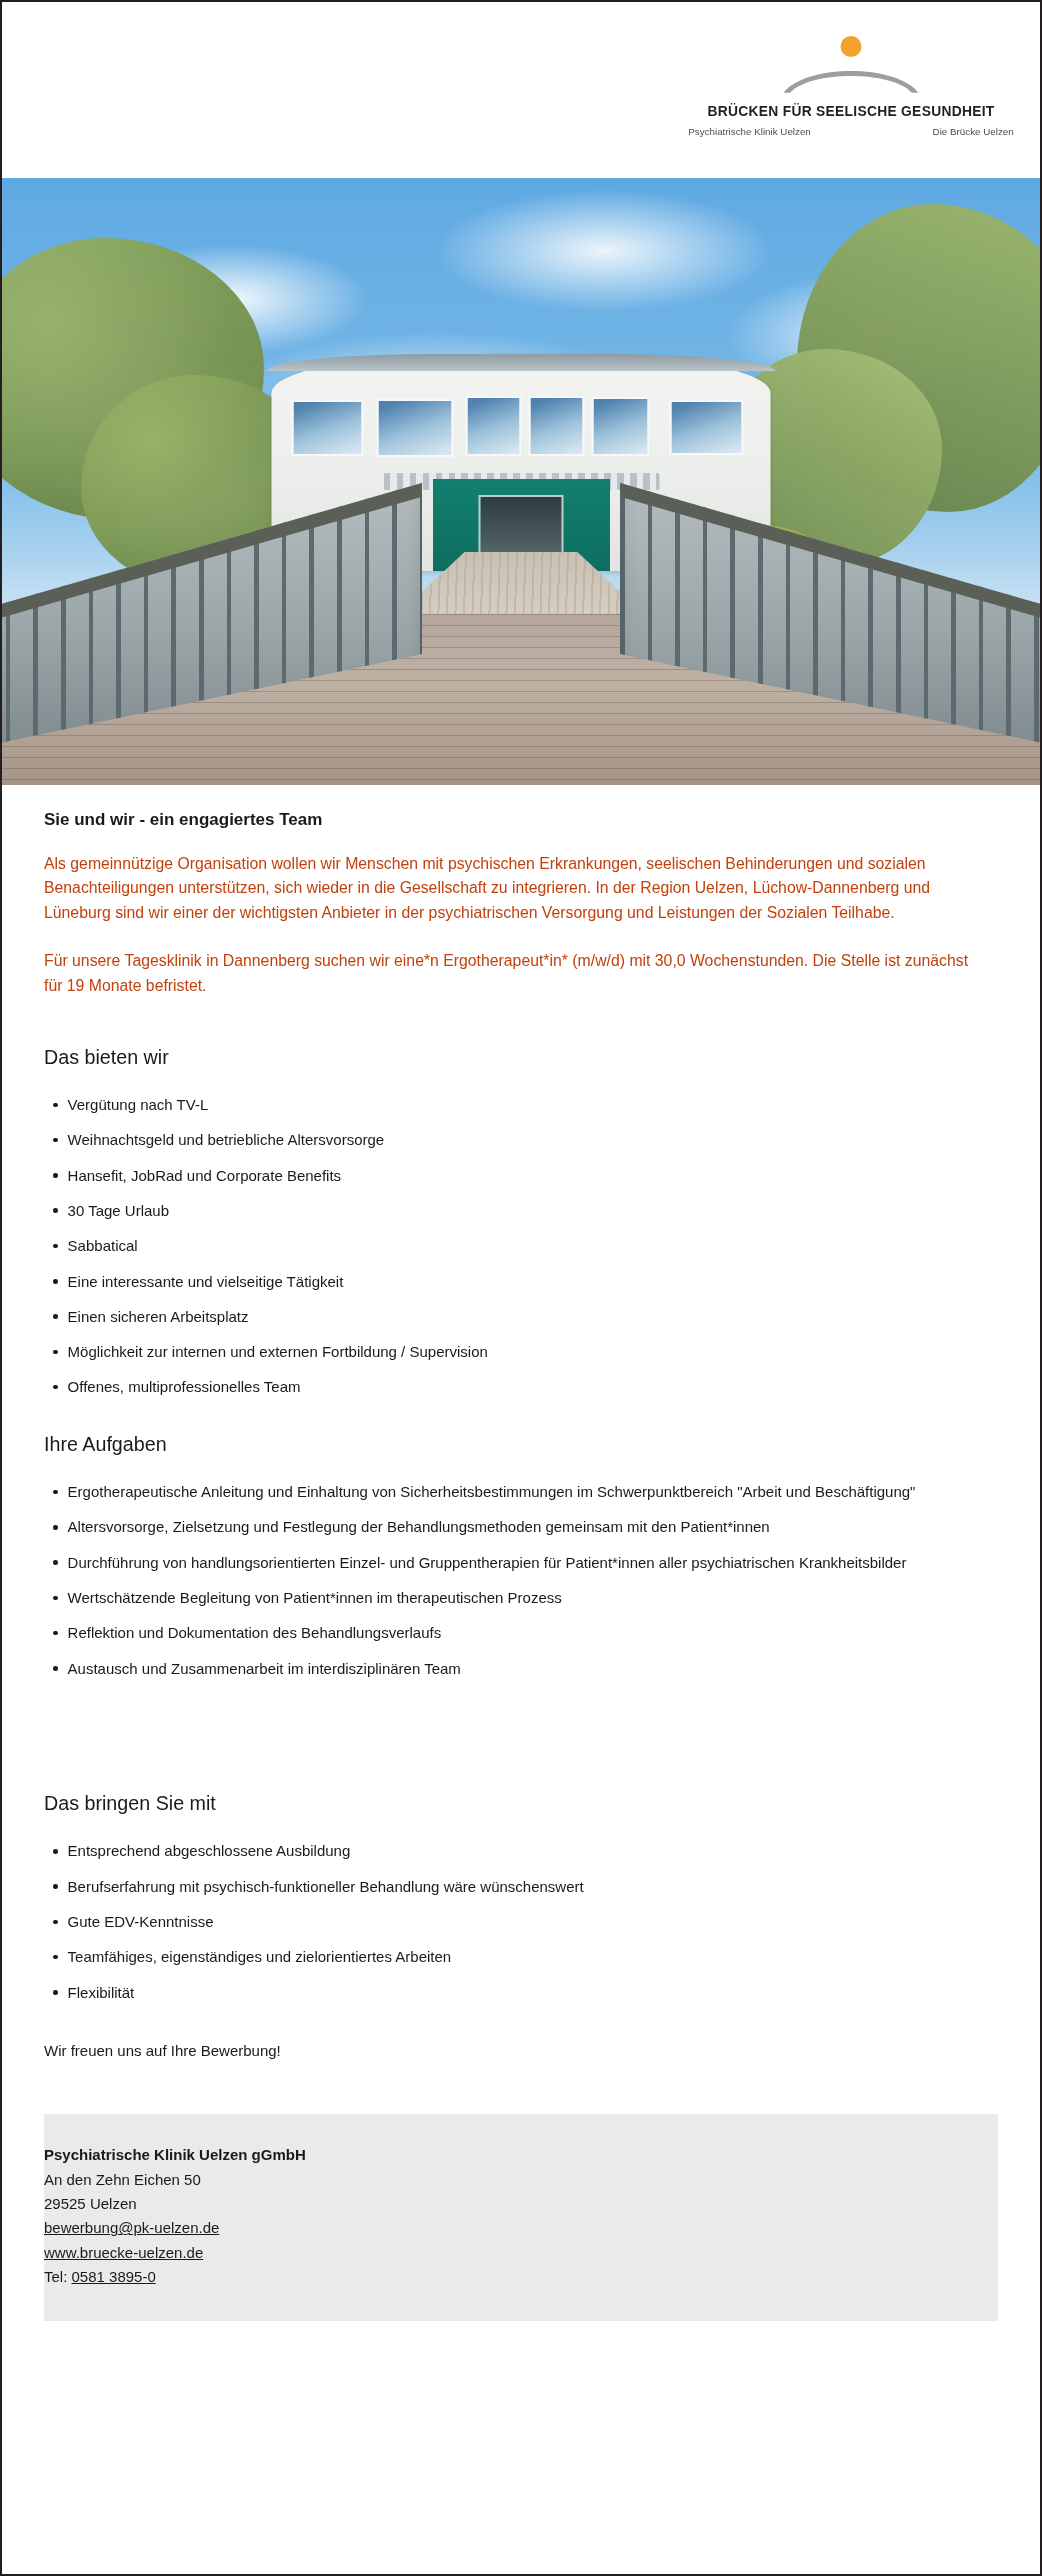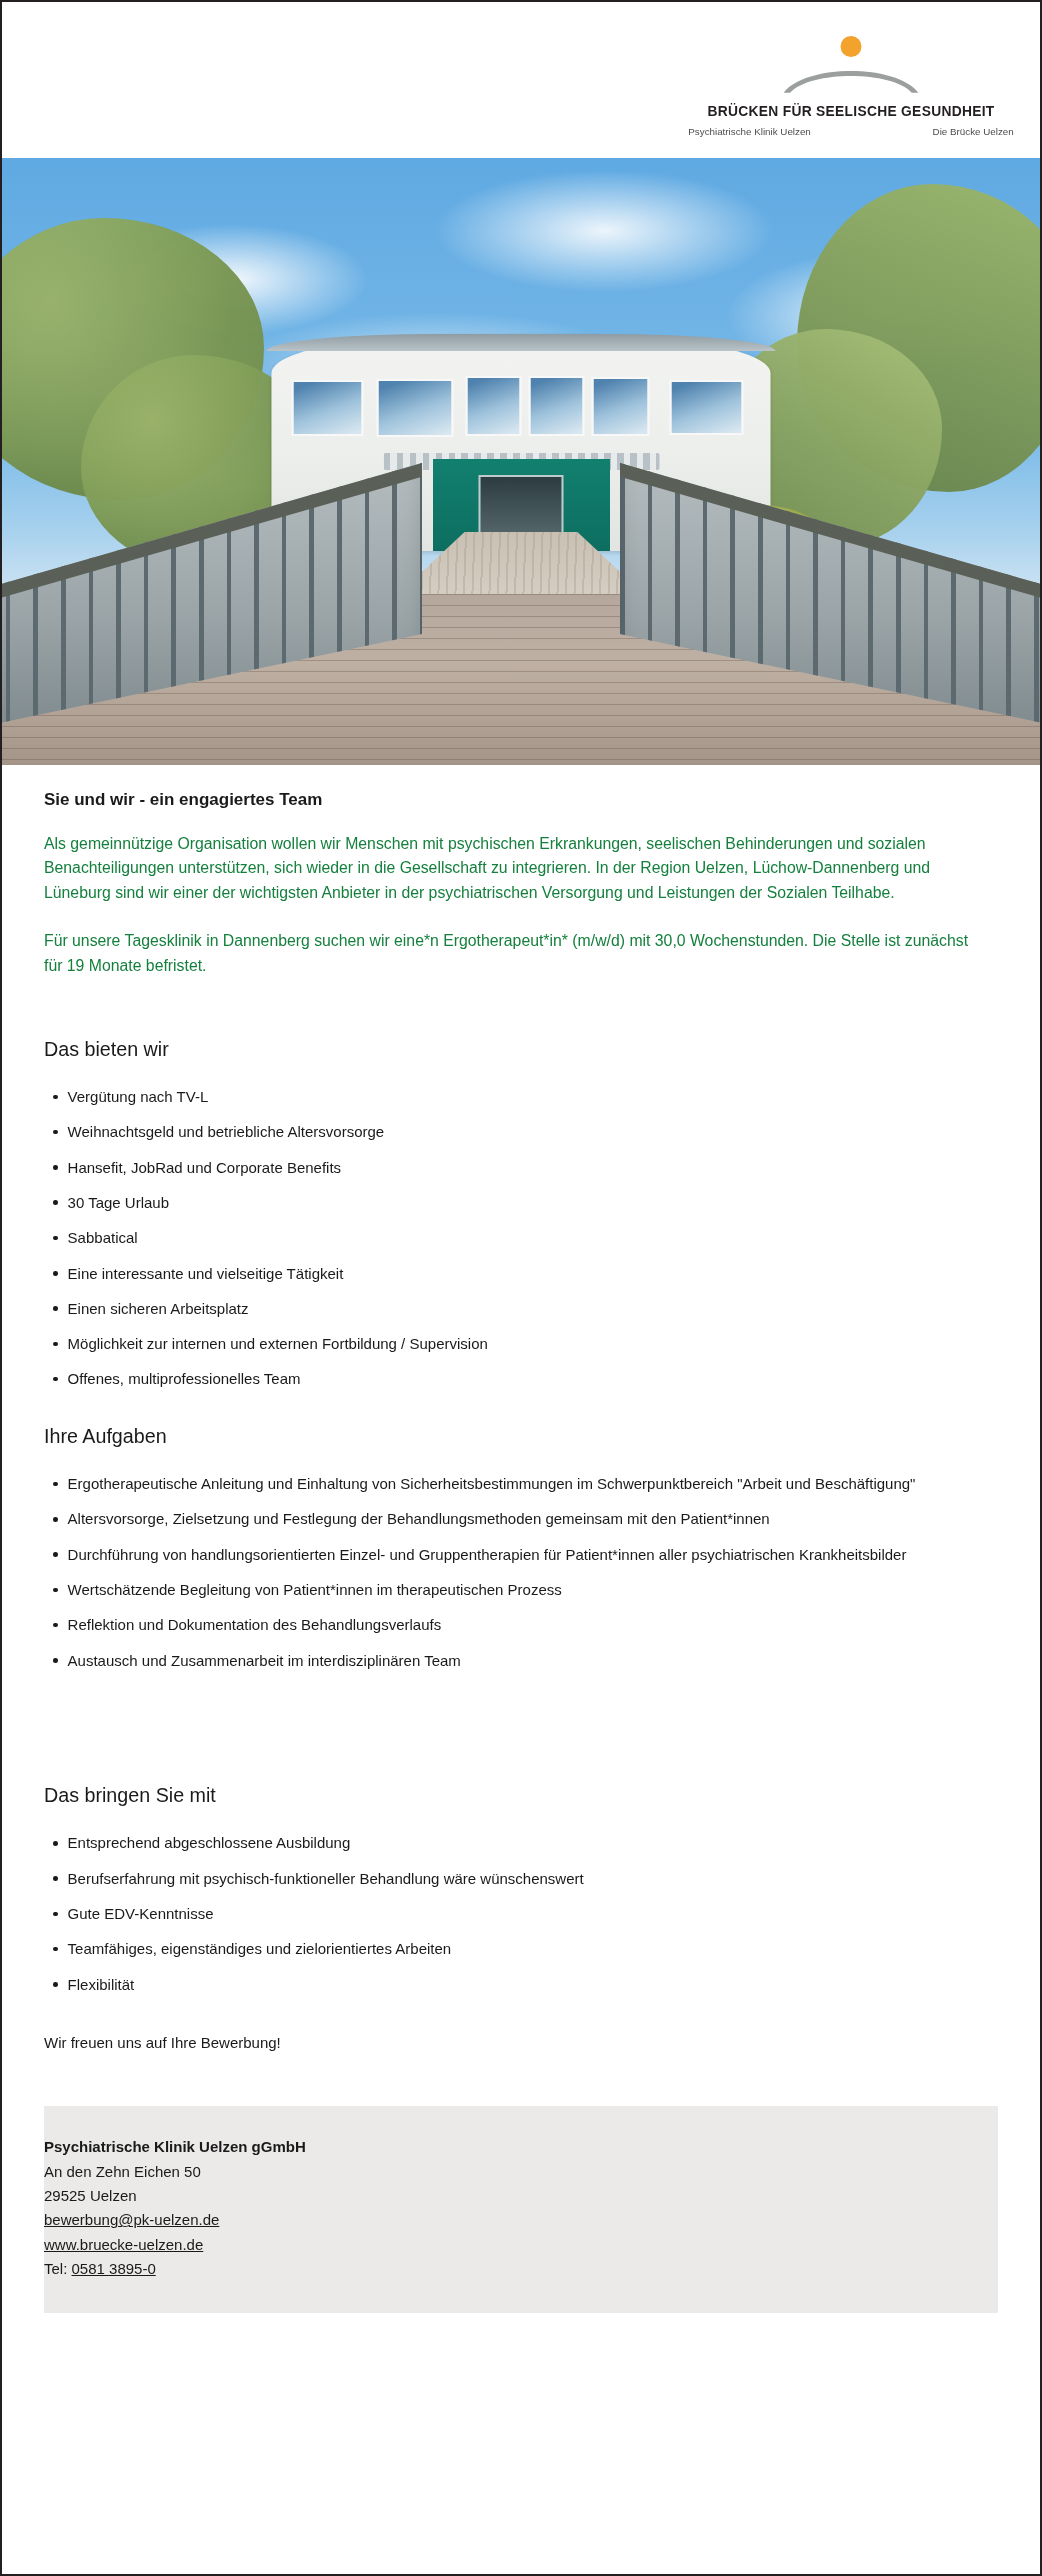--- a/index.html
+++ b/index.html
@@ -20,21 +20,21 @@
     width: 1042px;
     height: 2576px;
     background: #ffffff;
     border: 2.6px solid #231f20;
     overflow: hidden;
   }
 
   
   .header {
     position: relative;
-    height: 156px;
+    height: 176px;
     background: #ffffff;
   }
 
   .logo-block {
     position: absolute;
     right: 25px;
     top: 29px;
     width: 328px;
     text-align: center;
   }
@@ -258,32 +258,32 @@
   .job-subtitle {
     font-size: 17px;
     font-weight: bold;
     color: #1a1a1a;
     margin-top: 25px;
   }
 
   .para {
     font-size: 15.8px;
     line-height: 1.55;
-    color: #15803d;
+    color: #c2410c;
     margin-top: 22px;
     max-width: 939px;
   }
   .para.tight { margin-top: 23.6px; }
 
   .section-heading {
     font-size: 19.7px;
     font-weight: normal;
     color: #1a1a1a;
   }
-  .sec-offer    { margin-top: 60px; }
+  .sec-offer    { margin-top: 48px; }
   .sec-tasks    { margin-top: 34px; }
   .sec-profile  { margin-top: 112px; }
 
   ul.bullets {
     list-style: none;
     margin-top: 25px;
   }
 
   ul.bullets li {
     position: relative;

